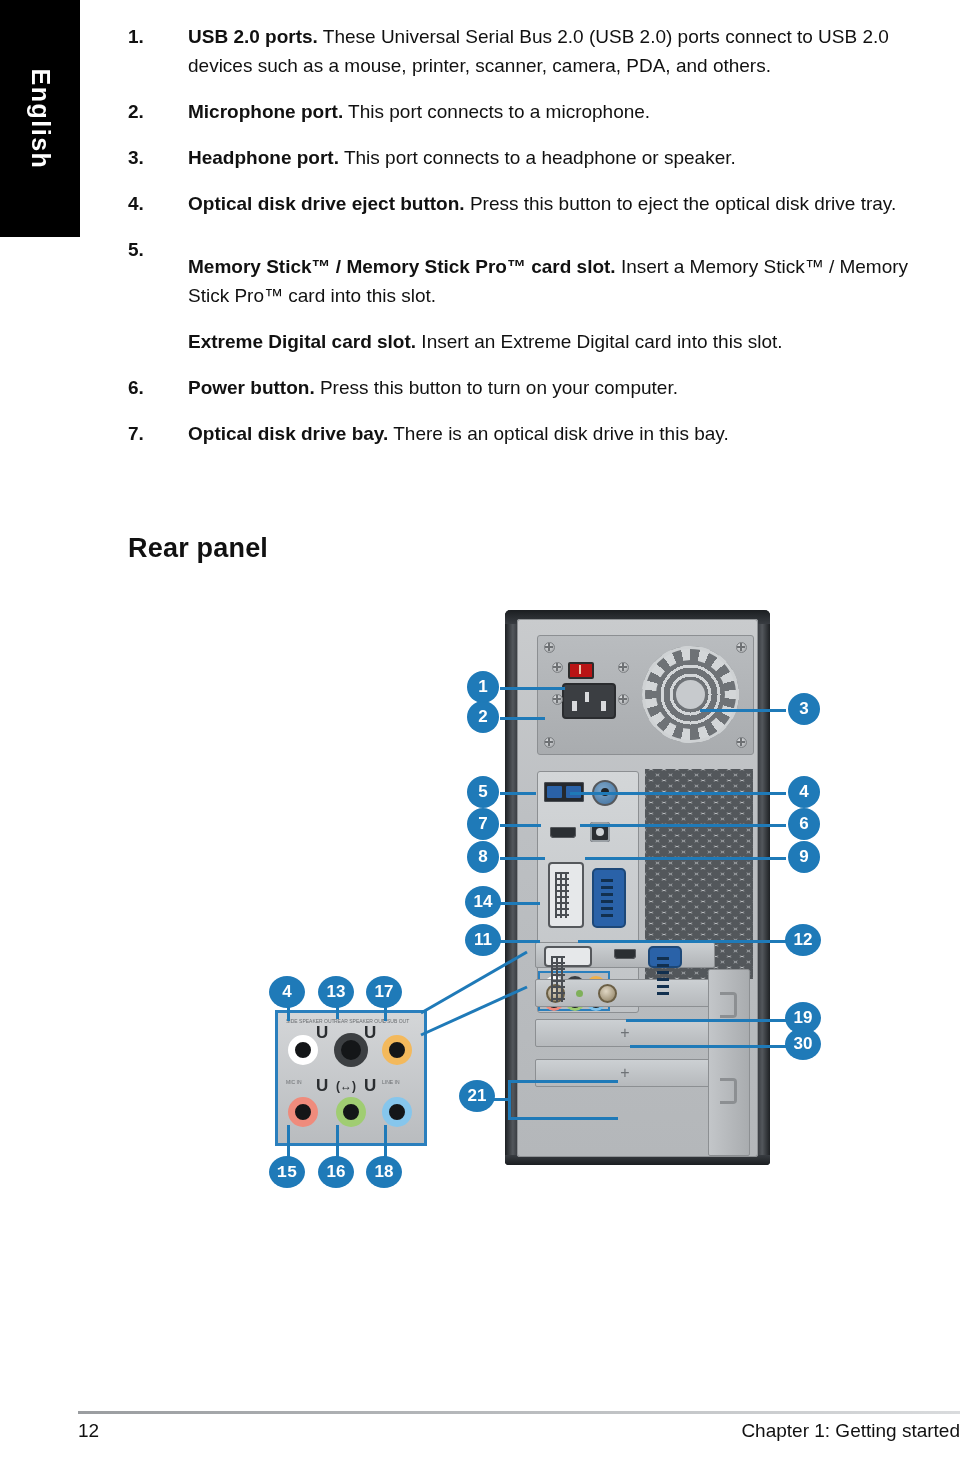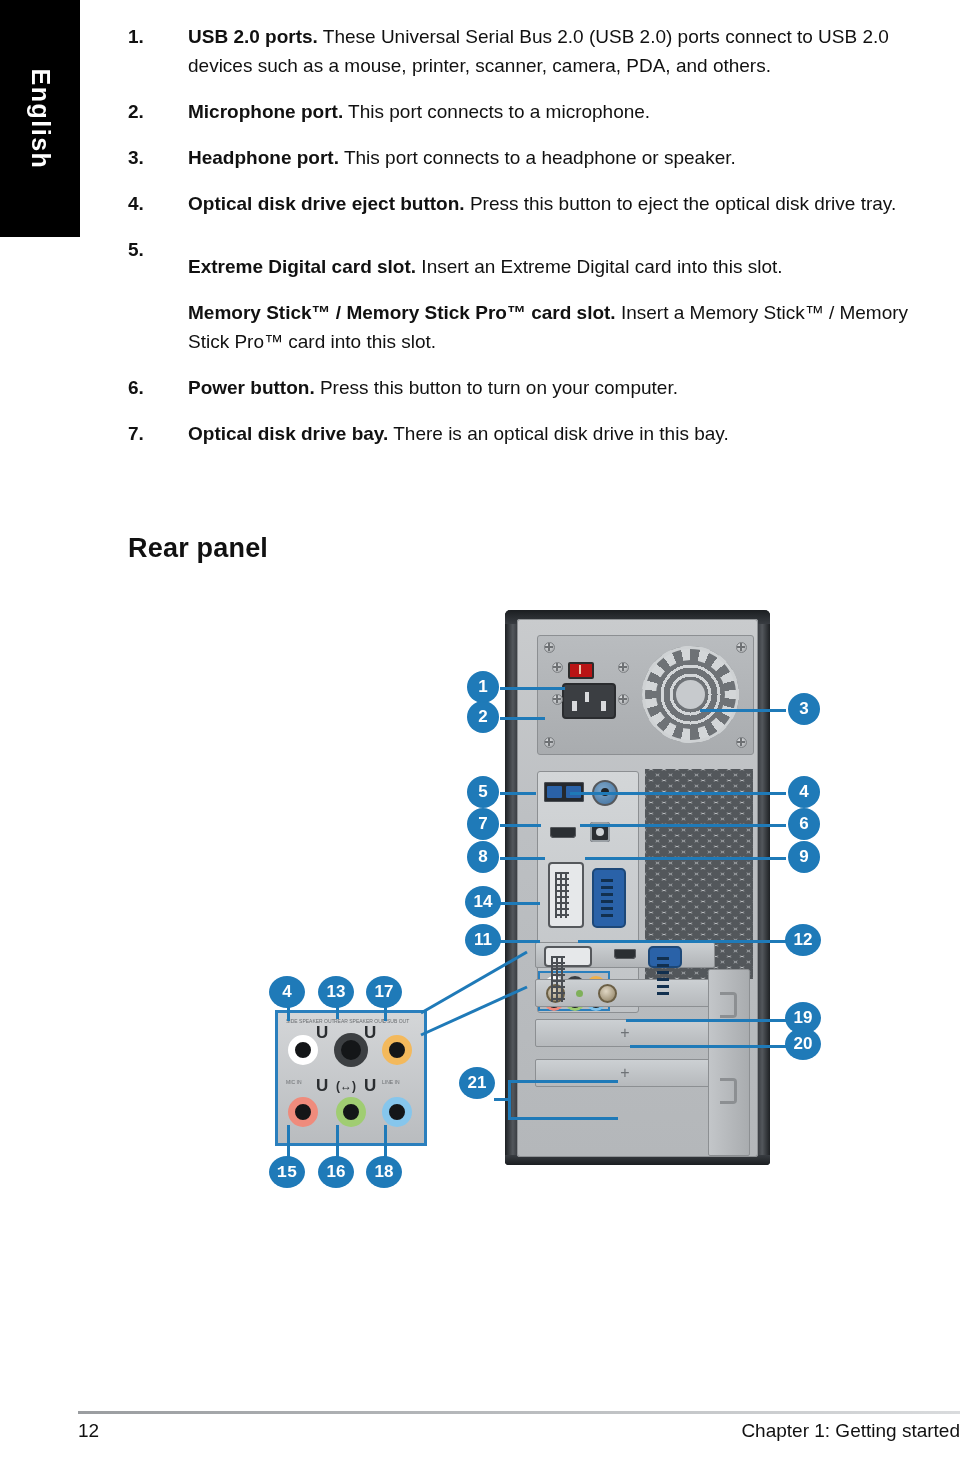--- a/index.html
+++ b/index.html
@@ -220,22 +220,22 @@
     </div>
 
     <div class="item">
       <div class="num">4.</div>
       <div class="txt"><b>Optical disk drive eject button.</b><span> Press this button to eject the optical disk drive tray.</span></div>
     </div>
 
     <div class="item">
       <div class="num">5.</div>
       <div class="txt">
+        <div class="sub"><b>Memory Stick™ / Memory Stick Pro™ card slot.</b><span> Insert a Memory Stick™ / Memory Stick Pro™ card into this slot.</span></div>
         <div class="sub"><b>Extreme Digital card slot.</b><span> Insert an Extreme Digital card into this slot.</span></div>
-        <div class="sub"><b>Memory Stick™ / Memory Stick Pro™ card slot.</b><span> Insert a Memory Stick™ / Memory Stick Pro™ card into this slot.</span></div>
       </div>
     </div>
 
     <div class="item">
       <div class="num">6.</div>
       <div class="txt"><b>Power button.</b><span> Press this button to turn on your computer.</span></div>
     </div>
 
     <div class="item">
       <div class="num">7.</div>
@@ -395,22 +395,22 @@
     <div class="cal wide" style="left:786px;top:330px;">12</div>
 
     <div class="cal wide" style="left:319px;top:382px;">13</div>
     <div class="cal wide" style="left:270px;top:382px;">4</div>
     <div class="cal wide" style="left:270px;top:562px;font-family:Liberation Mono, monospace;">15</div>
     <div class="cal wide" style="left:319px;top:562px;">16</div>
     <div class="cal wide" style="left:367px;top:382px;">17</div>
     <div class="cal wide" style="left:367px;top:562px;">18</div>
 
     <div class="cal wide" style="left:786px;top:408px;">19</div>
-    <div class="cal wide" style="left:786px;top:434px;">20</div>
-    <div class="cal wide" style="left:460px;top:473px;">21</div>
+    <div class="cal wide" style="left:786px;top:434px;">30</div>
+    <div class="cal wide" style="left:460px;top:486px;">21</div>
 
   </div>
 
   <div class="rule"></div>
   <div class="pagenum">12</div>
   <div class="chapter">Chapter 1: Getting started</div>
 
 </div>
 
 </body></html>

